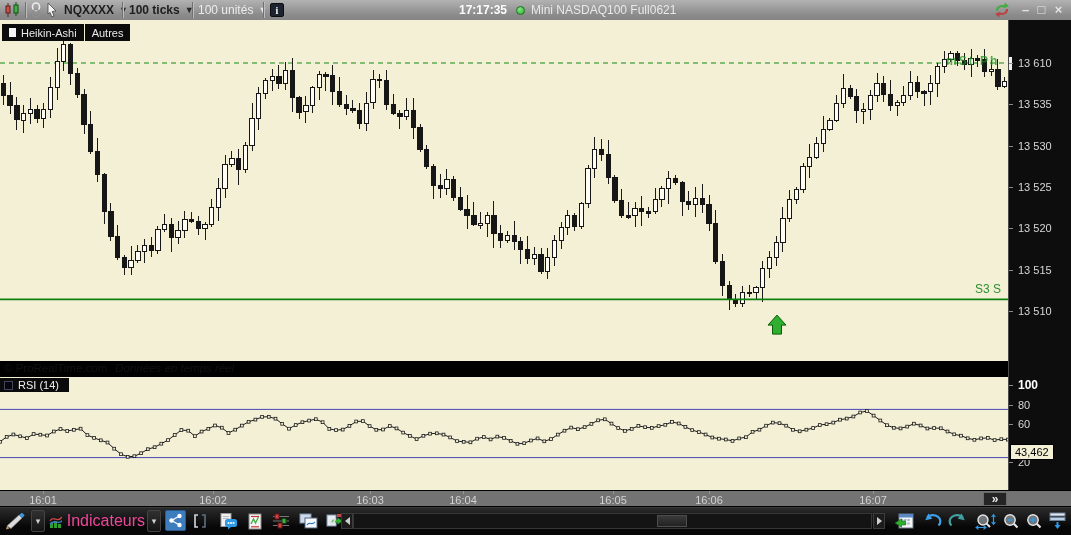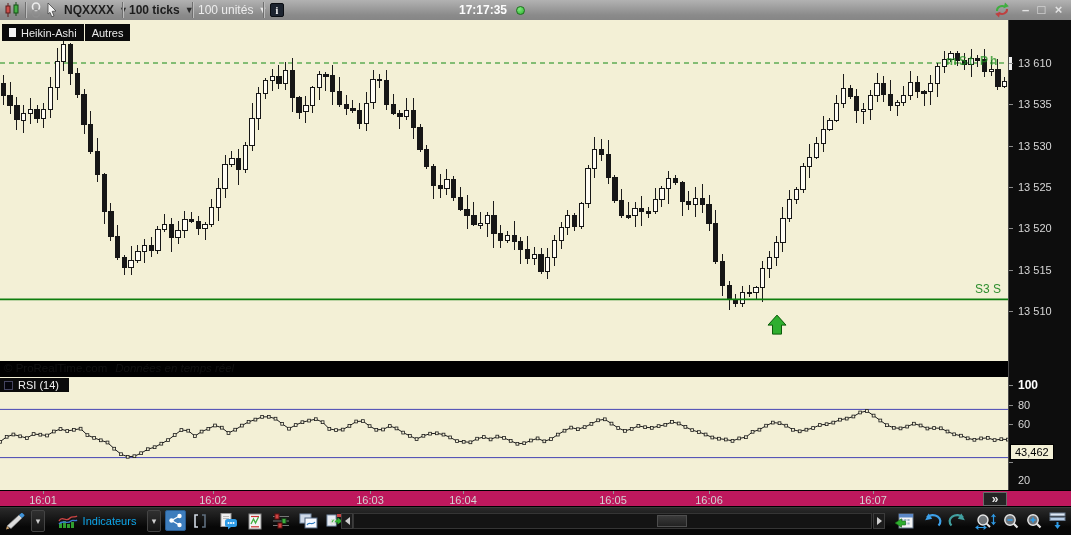--- a/index.html
+++ b/index.html
@@ -47,32 +47,32 @@
 
   
   #axis { left:1008px; top:20px; width:63px; height:470px; background:#0d0d0d; border-left:1px solid #4a4a4a; }
   .pricelab { position:absolute; left:9px; transform:translateY(-50%); font-size:11px; color:#d6d6d6; white-space:nowrap; }
   .ticky { position:absolute; left:0; width:4px; height:1px; background:#8a8a8a; }
   #last-badge { position:absolute; left:1px; background:#f3f0d6; border:1px solid #000; color:#000;
     font-size:11px; padding:1px 4px; }
   #axis-mark { position:absolute; left:0; width:3px; height:13px; background:#efefef; }
 
   
-  #timeaxis { left:0; top:490px; width:1071px; height:17px; background:#be185d; border-top:1px solid #000; border-bottom:1px solid #000; }
+  #timeaxis { left:0; top:490px; width:1071px; height:17px; background:#737373; border-top:1px solid #000; border-bottom:1px solid #000; }
   .tlab { position:absolute; top:3px; transform:translateX(-50%); font-size:11px; color:#d2d2d2; }
   .ttick { position:absolute; top:0; width:1px; height:3px; background:#999; }
   #expand-btn { position:absolute; left:983px; top:1px; width:24px; height:14px; background:#242424; border:1px solid #6a6a6a;
     color:#e8e8e8; font-size:12px; line-height:12px; text-align:center; font-weight:bold; }
 
   
   #botbar { left:0; top:507px; width:1071px; height:28px; background:linear-gradient(#2a2a2a,#070707 70%); border-top:1px solid #3a3a3a; }
   .bt { position:absolute; top:510px; height:22px; display:flex; align-items:center; justify-content:center; }
   .btn-dark { border:1px solid #444; border-radius:2px; background:linear-gradient(#303030,#141414); }
   .caret-b { color:#cfcfcf; font-size:9px; }
-  #ind-label { color:#0ea5e9; font-size:11px; margin-left:5px; }
+  #ind-label { color:#ec4899; font-size:16px; margin-left:5px; }
   #share-btn { background:#3d7dbd; border:1px solid #2a5d92; border-radius:2px; }
   
   #sb-left,#sb-right { width:12px; background:#1c1c1c; border:1px solid #3c3c3c; }
   .tri-l { width:0;height:0;border-top:4px solid transparent;border-bottom:4px solid transparent;border-right:5px solid #cfcfcf; }
   .tri-r { width:0;height:0;border-top:4px solid transparent;border-bottom:4px solid transparent;border-left:5px solid #cfcfcf; }
   #sb-track { left:353px; width:519px; height:16px; top:513px; background:#141414; border:1px solid #353535; }
   #sb-thumb { position:absolute; left:303px; top:1px; width:30px; height:12px; background:linear-gradient(#3a3a3a,#222); border:1px solid #4d4d4d; }
 </style>
 </head>
 <body>
@@ -114,20 +114,23 @@
   </div>
   <div class="vsep" style="left:263px"></div>
   <div class="titem" style="left:270px">
     <div id="info-chip">i</div>
   </div>
   <div class="titem" style="left:459px">
     <span id="clock">17:17:35</span>
   </div>
   <div class="titem" style="left:516px">
     <div id="status-dot"></div>
+  </div>
+  <div class="titem" style="left:531px">
+    <span id="instr">Mini NASDAQ100 Full0621</span>
   </div>
   <div class="titem" style="left:992px">
     <svg width="20" height="16">
       <path d="M15 7 a5 4.5 0 0 1 -8 4" fill="none" stroke="#bf4040" stroke-width="2"></path>
       <polygon points="7,15.5 3.2,11.8 8.4,9.8" fill="#bf4040"></polygon>
       <path d="M5 9 a5 4.5 0 0 1 8 -4" fill="none" stroke="#3fae3f" stroke-width="2"></path>
       <polygon points="13,0.5 16.8,4.2 11.6,6.2" fill="#3fae3f"></polygon>
     </svg>
   </div>
   <div class="titem" style="left:1018px">
@@ -650,21 +653,21 @@
        <div class="pricelab" style="top:291px">13 510</div>
     </div>
   <div id="rsi-ticks">
       <div class="ticky" style="top:365px"></div>
        <div class="pricelab" style="top:365px;font-weight:bold;color:#fff;font-size:12px;">100</div>
       <div class="ticky" style="top:385px"></div>
        <div class="pricelab" style="top:385px;text-align:center;">80</div>
       <div class="ticky" style="top:404px"></div>
        <div class="pricelab" style="top:404px;">60</div>
       <div class="ticky" style="top:442px"></div>
-       <div class="pricelab" style="top:460px;">20</div>
+       <div class="pricelab" style="top:442px;">20</div>
     </div>
   <div id="last-badge" style="top:424px">43,462</div>
 </div>
 
 <div id="timeaxis" class="abs">
   <div id="time-labels">
       <div class="ttick" style="left:43px"></div>
        <div class="tlab" style="left:43px">16:01</div>
       <div class="ttick" style="left:213px"></div>
        <div class="tlab" style="left:213px">16:02</div>

